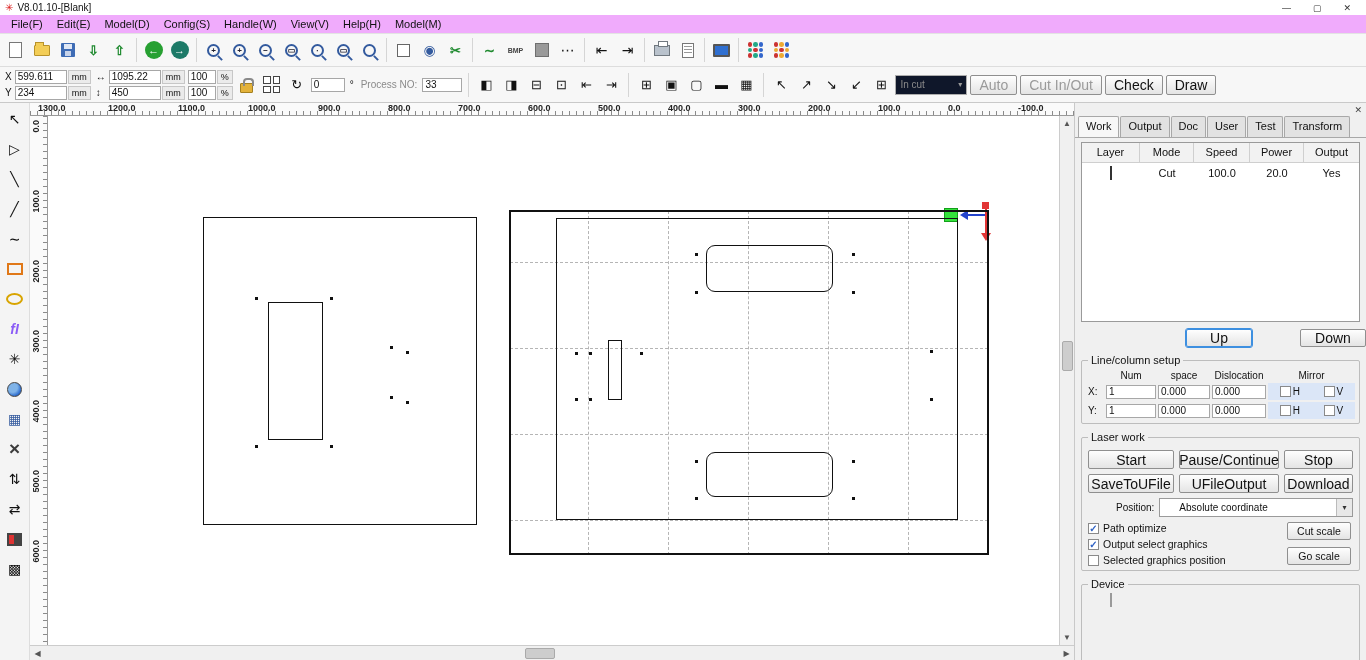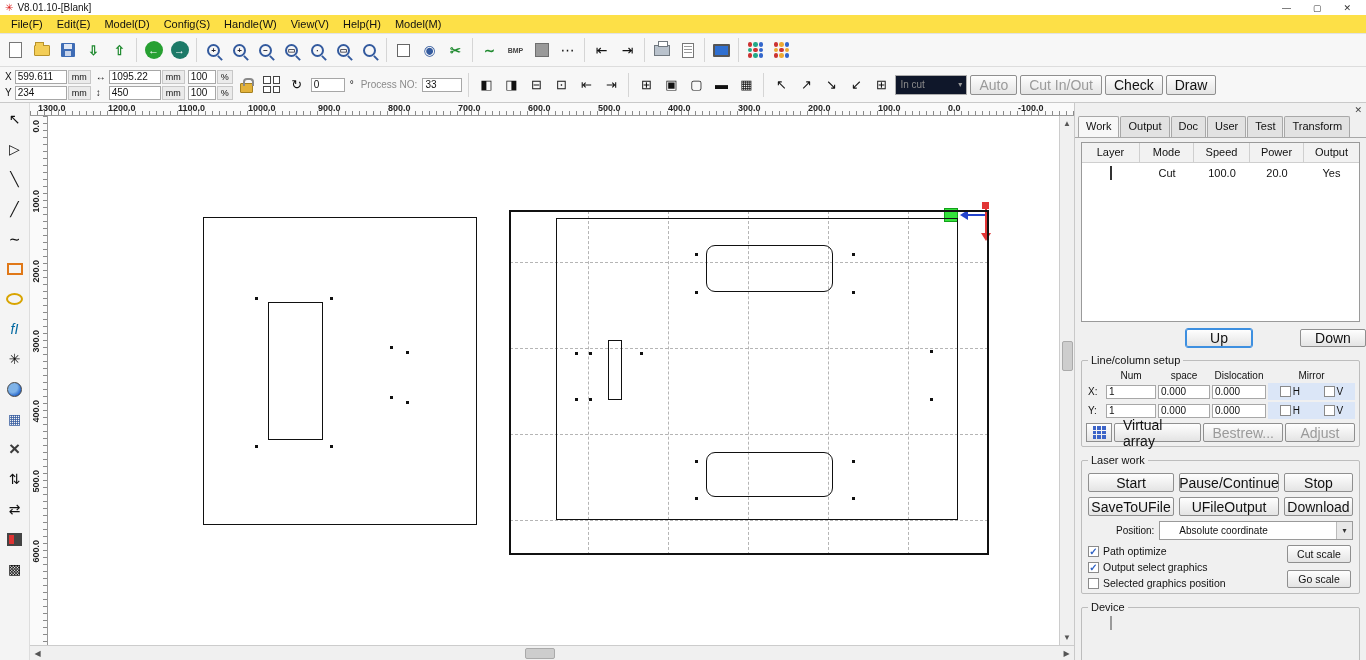--- a/index.html
+++ b/index.html
@@ -2,21 +2,21 @@
 <html><head>
 <meta charset="utf-8">
 <style>
 *{box-sizing:border-box;margin:0;padding:0}
 html,body{width:1366px;height:660px;overflow:hidden}
 body{font-family:"Liberation Sans",sans-serif;font-size:11px;background:#f0f0f0;color:#111}
 .titlebar{height:15px;background:#fff;display:flex;align-items:center;padding:0 5px;gap:4px}
 .logo{color:#d22;font-size:10px}
 .title{font-size:10px}
 .wctrl{margin-left:auto;display:flex;gap:22px;font-size:9px;color:#333;padding-right:10px}
-.menubar{height:19px;background:#fde047;display:flex;align-items:center;padding-left:4px;border-bottom:1px solid #e3e3e3}
+.menubar{height:19px;background:#f0abfc;display:flex;align-items:center;padding-left:4px;border-bottom:1px solid #e3e3e3}
 .menu-item{padding:2px 7px}
 .tb{display:flex;align-items:center;background:#f7f7f7}
 .tb1{height:33px;border-bottom:1px solid #ddd;padding:0 3px;gap:1px}
 .tb2{height:36px;border-bottom:1px solid #c9c9c9;padding:0 3px;gap:3px}
 .ico{width:25px;height:24px;display:inline-flex;align-items:center;justify-content:center;font-size:14px;flex:none}
 .ico16{width:22px;height:22px;display:inline-flex;align-items:center;justify-content:center;font-size:13px;flex:none}
 .sep{width:1px;height:24px;background:#d5d5d5;margin:0 3px;flex:none}
 .pg{width:13px;height:16px;background:#fff;border:1px solid #777}
 .folder{width:16px;height:11px;background:#f3cd56;border:1px solid #b8922a;border-radius:1px;position:relative}
 .folder::before{content:'';position:absolute;top:-4px;left:0;width:7px;height:3px;background:#f3cd56;border:1px solid #b8922a;border-bottom:none}
@@ -324,21 +324,21 @@
     <span class="tool">▷</span>
     <span class="tool">╲</span>
     <span class="tool">╱</span>
     <span class="tool">∼</span>
     <span class="tool">
         <span class="orect"></span>
       </span>
     <span class="tool">
         <span class="oell"></span>
       </span>
-    <span class="tool" style="font-style:italic;font-weight:normal;color:#0369a1">fI</span>
+    <span class="tool" style="font-style:italic;font-weight:bold;color:#8b5cf6">fI</span>
     <span class="tool">✳</span>
     <span class="tool">
         <span class="globe"></span>
       </span>
     <span class="tool blueT">▦</span>
     <span class="tool bigx">×</span>
     <span class="tool">⇅</span>
     <span class="tool">⇄</span>
     <span class="tool">
         <span class="outico"></span>
@@ -502,38 +502,20 @@
             <span class="cklab">
                 <span class="cb"></span>
                 <span>H</span>
               </span>
             <span class="cklab">
                 <span class="cb"></span>
                 <span>V</span>
               </span>
           </span>
         </div>
-        <div class="lcbtns">
-          <span class="gridbtn">
-              <span class="g9">
-                <i></i>
-                <i></i>
-                <i></i>
-                <i></i>
-                <i></i>
-                <i></i>
-                <i></i>
-                <i></i>
-                <i></i>
-              </span>
-            </span>
-          <span class="btn" style="flex:1.2;height:19px">Virtual array</span>
-          <span class="btn dis" style="flex:1;height:19px">Bestrew...</span>
-          <span class="btn dis" style="flex:0.9;height:19px">Adjust</span>
-        </div>
       </div>
 
       <div class="group">
         <span class="gtitle">Laser work</span>
         <div class="lwgrid">
           <span class="btn">Start</span>
           <span class="btn">Pause/Continue</span>
           <span class="btn">Stop</span>
           <span class="btn">SaveToUFile</span>
           <span class="btn">UFileOutput</span>

